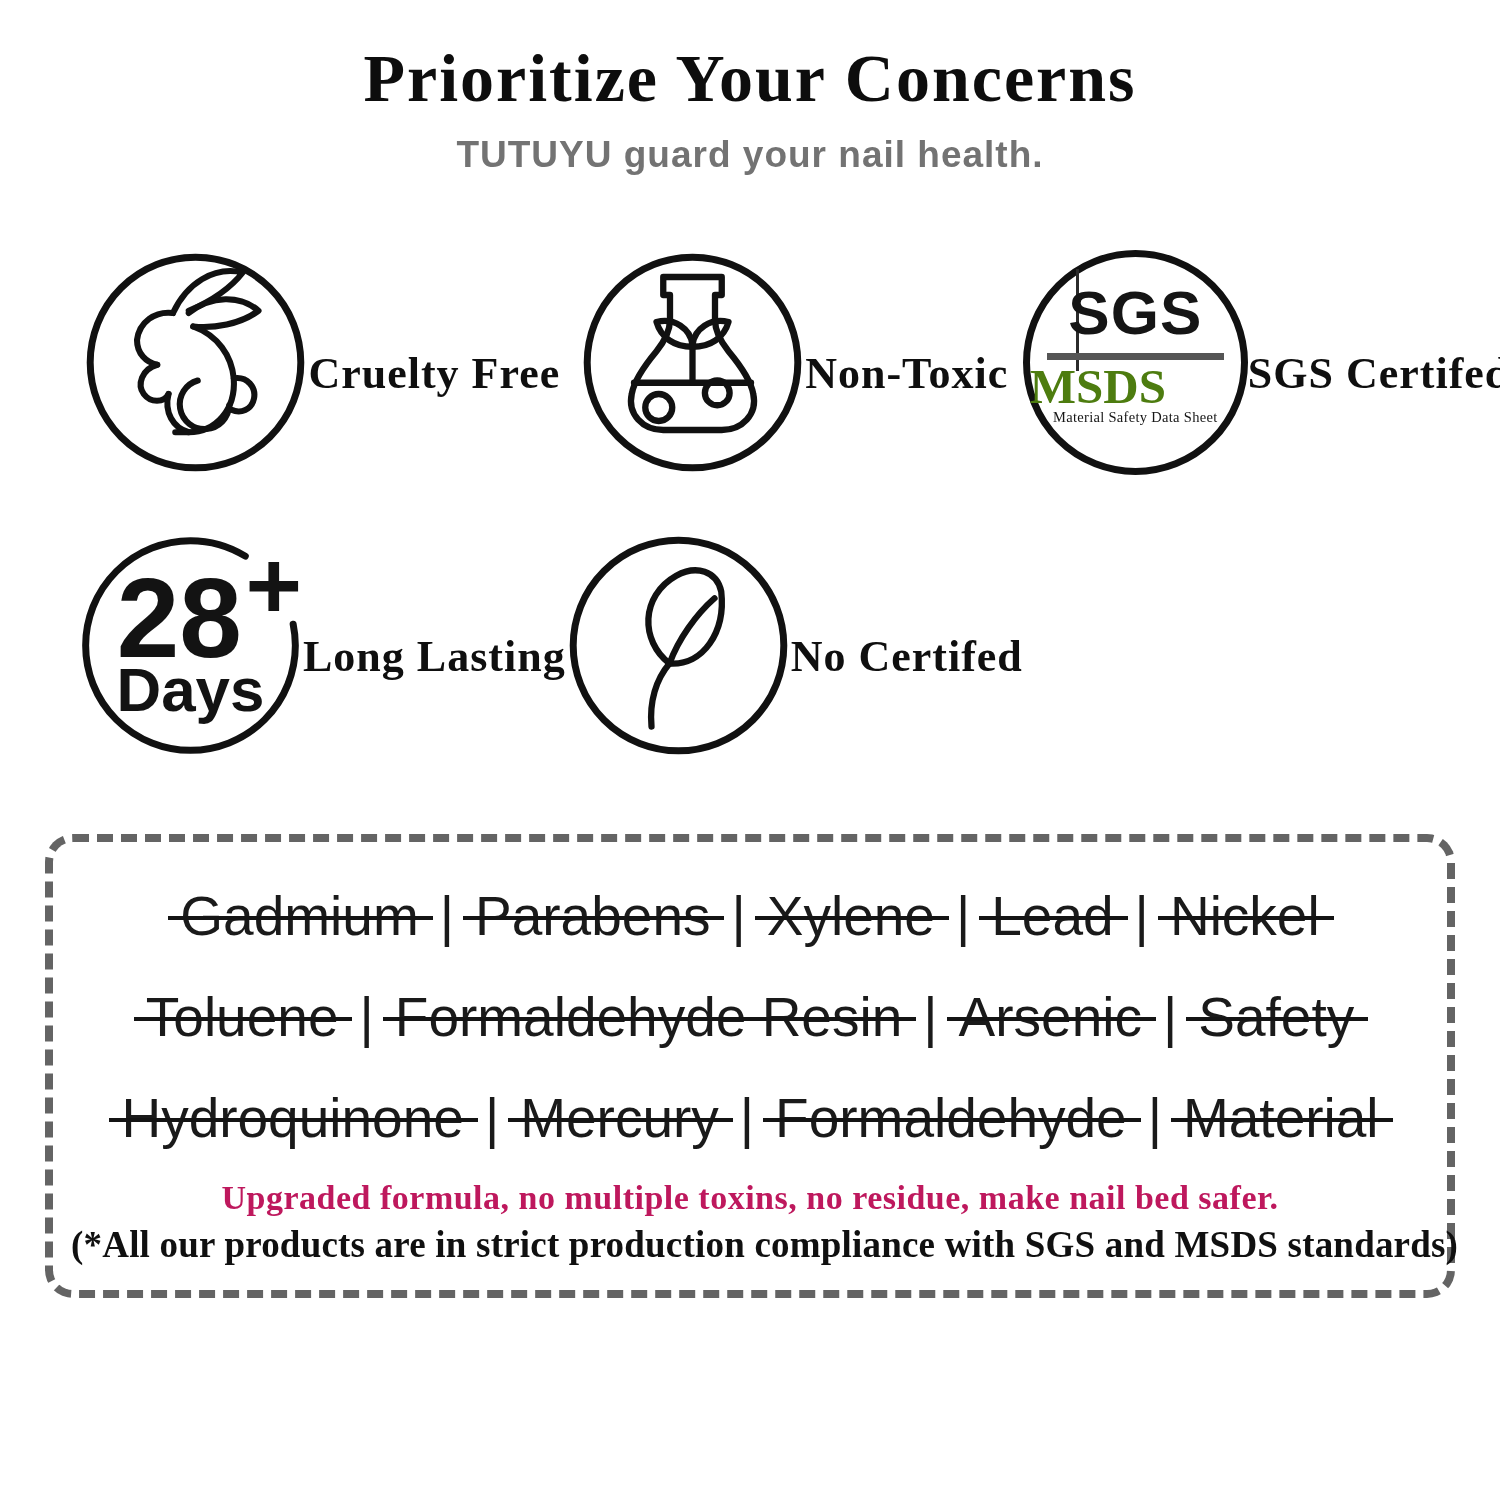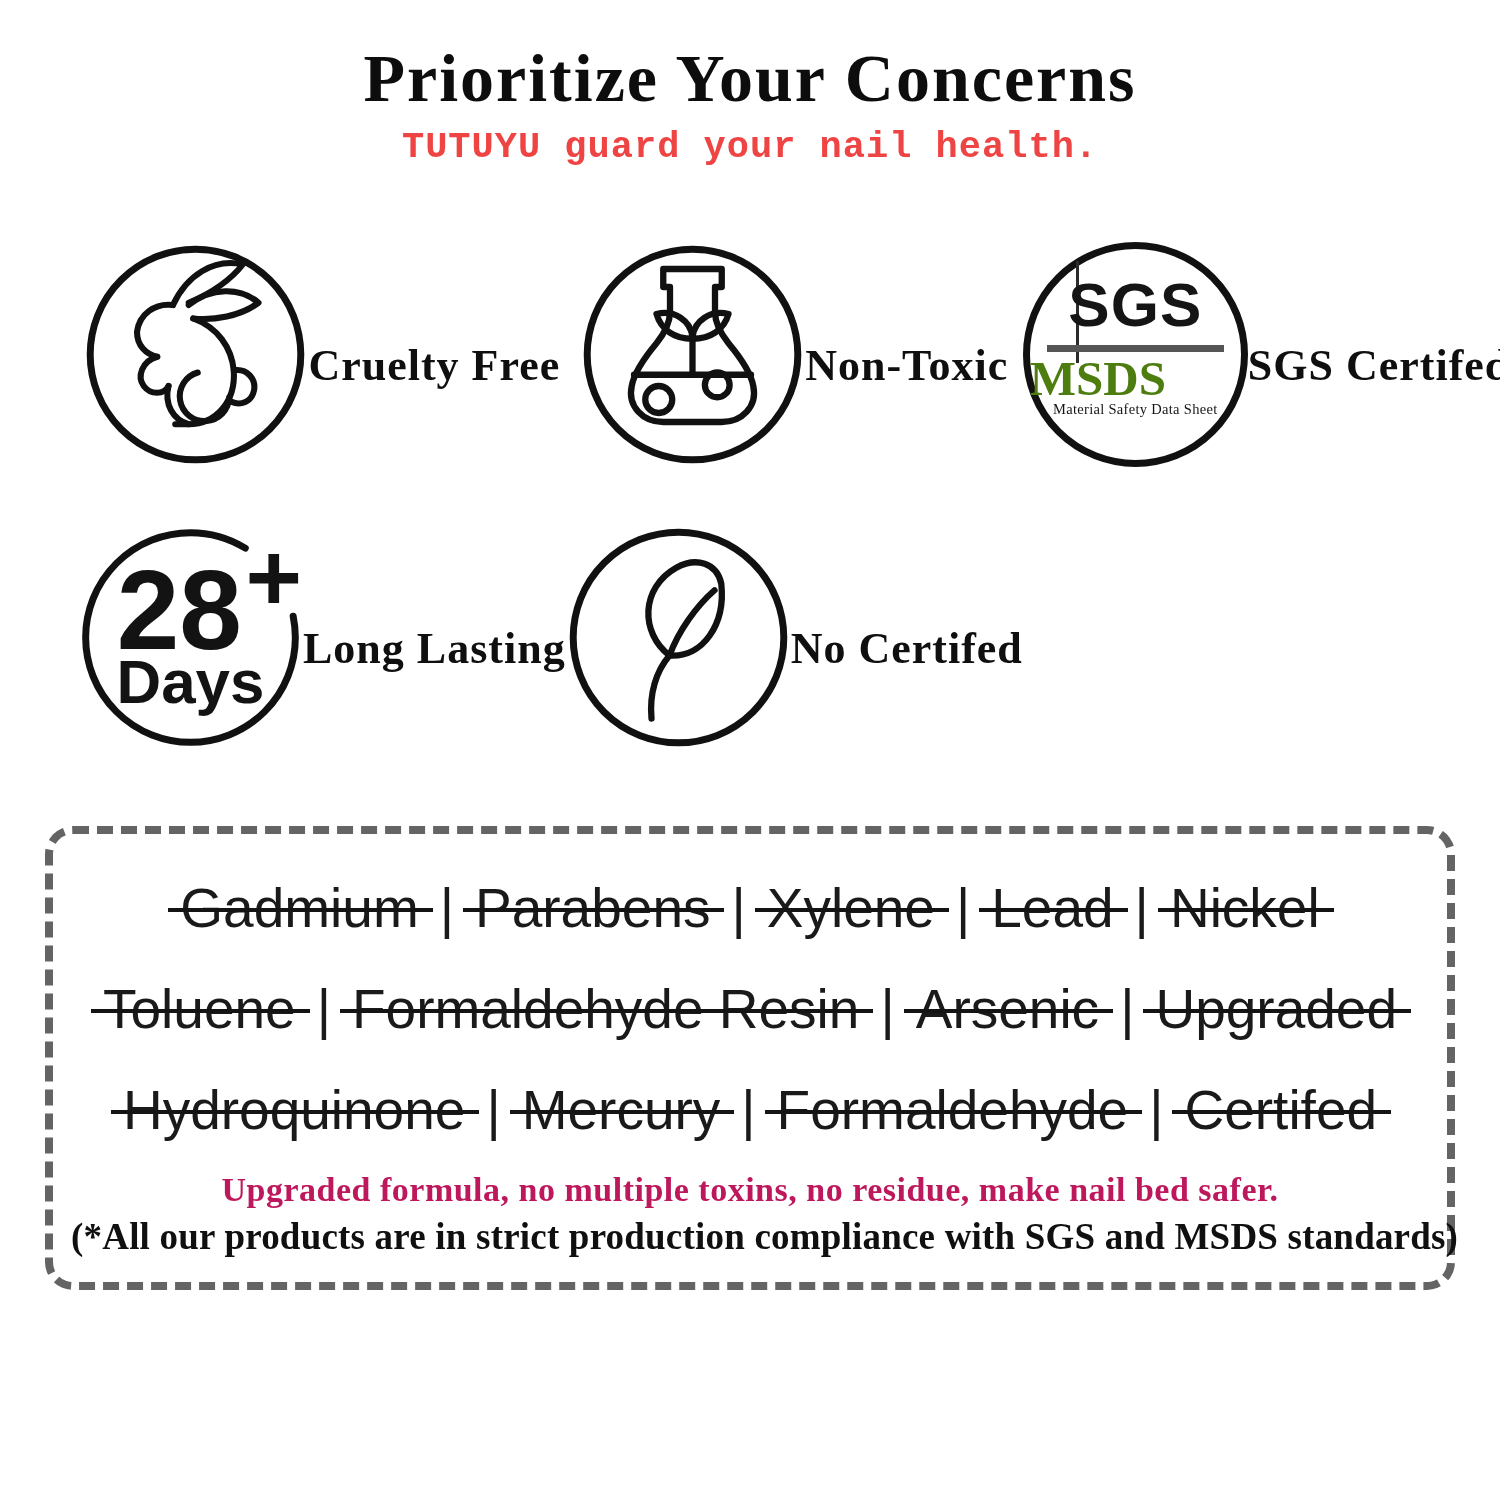--- a/index.html
+++ b/index.html
@@ -18,26 +18,26 @@
   .title {
     margin: 0;
     font-family: "Liberation Serif", serif;
     font-weight: 700;
     font-size: 68px;
     line-height: 1.18;
     letter-spacing: 2px;
     color: #0d0d0d;
   }
   .subtitle {
-    margin: 8px 0 0 0;
-    font-family: Liberation Mono, monospace;
+    margin: 16px 0 0 0;
+    font-family: Liberation Sans, sans-serif;
     font-weight: 700;
     font-size: 37px;
     letter-spacing: 1px;
-    color: #ef4444;
+    color: #737373;
   }
 
   
   .badge-grid {
     margin-top: 74px;
     display: grid;
     grid-template-columns: repeat(3, 1fr);
     row-gap: 58px;
     padding: 0 96px 0 78px;
     justify-items: center;
@@ -233,24 +233,24 @@
 
   </div>
 
   <div class="no-box">
 
     <div class="chem-row">
       <span class="chem">Gadmium</span><span class="sep">|</span><span class="chem">Parabens</span><span class="sep">|</span><span class="chem">Xylene</span><span class="sep">|</span><span class="chem">Lead</span><span class="sep">|</span><span class="chem">Nickel</span>
     </div>
 
     <div class="chem-row">
-      <span class="chem">Toluene</span><span class="sep">|</span><span class="chem">Formaldehyde Resin</span><span class="sep">|</span><span class="chem">Arsenic</span><span class="sep">|</span><span class="chem">Upgraded</span>
+      <span class="chem">Toluene</span><span class="sep">|</span><span class="chem">Formaldehyde Resin</span><span class="sep">|</span><span class="chem">Arsenic</span><span class="sep">|</span><span class="chem">Safety</span>
     </div>
 
     <div class="chem-row">
-      <span class="chem">Hydroquinone</span><span class="sep">|</span><span class="chem">Mercury</span><span class="sep">|</span><span class="chem">Formaldehyde</span><span class="sep">|</span><span class="chem">Certifed</span>
+      <span class="chem">Hydroquinone</span><span class="sep">|</span><span class="chem">Mercury</span><span class="sep">|</span><span class="chem">Formaldehyde</span><span class="sep">|</span><span class="chem">Material</span>
     </div>
 
     <div class="note1">Upgraded formula, no multiple toxins, no residue, make nail bed safer.</div>
     <div class="note2">(*All our products are in strict production compliance with SGS and MSDS standards)</div>
   </div>
 
 </div>
 
 </body></html>

